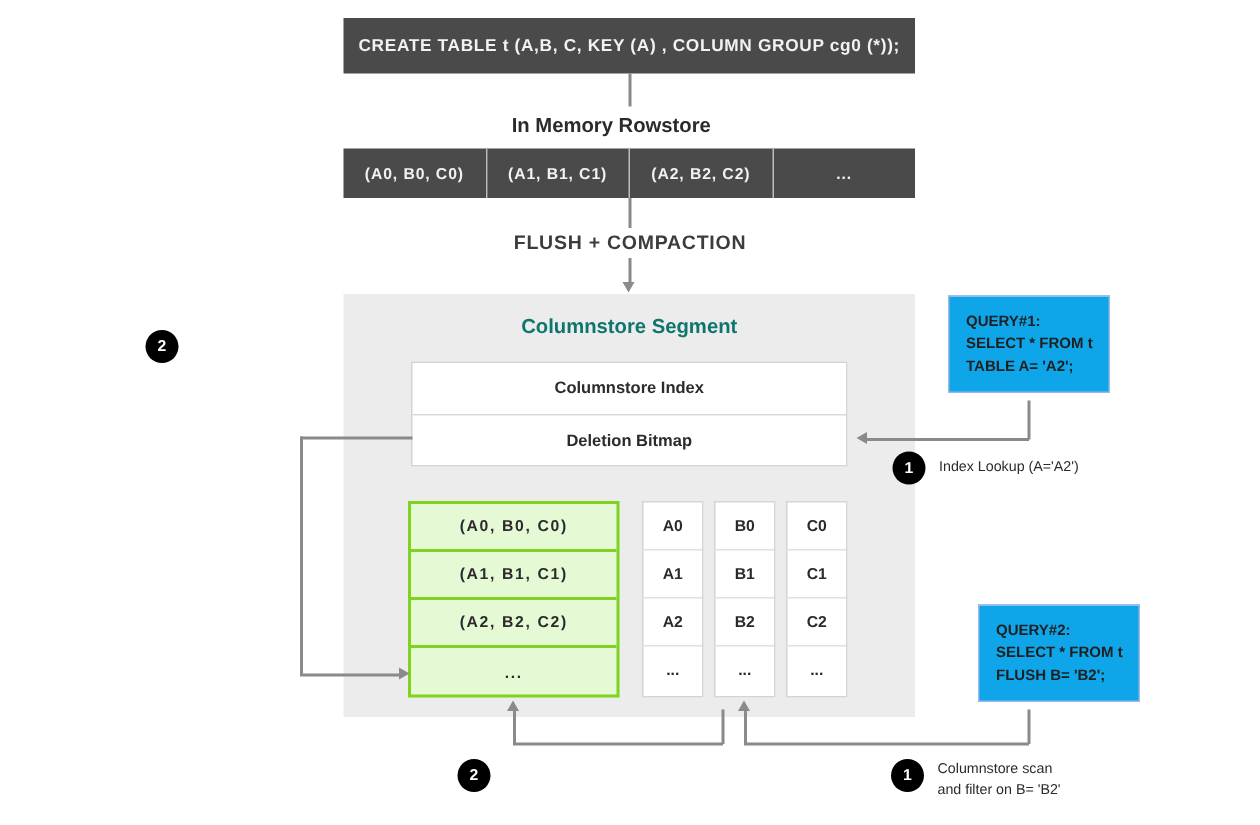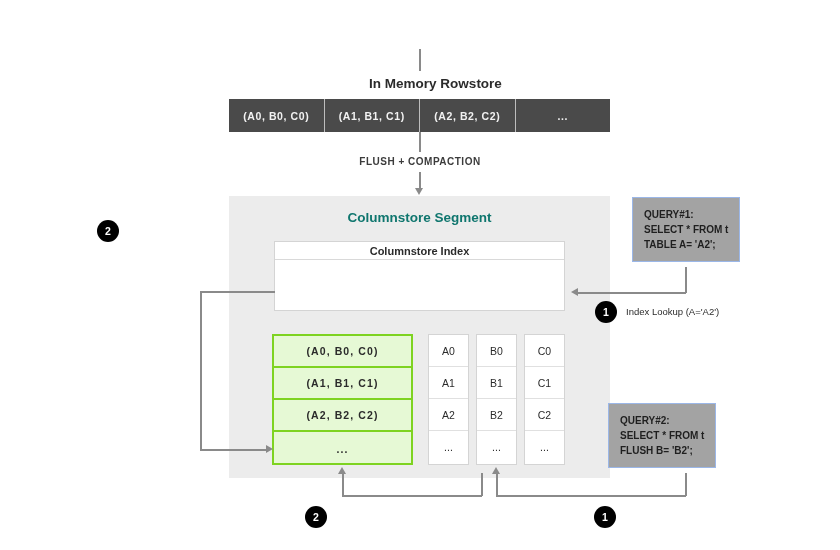--- a/index.html
+++ b/index.html
@@ -18,40 +18,40 @@
 
   
   .ddl{
     left:229px;top:12px;width:381px;height:37px;
     background:#4a4a4a;color:#f2f2f2;
     font-size:11.5px;font-weight:bold;letter-spacing:.45px;
   }
 
   
   .rowstore-title{
-    left:245px;top:74px;width:381px;height:18px;
+    left:217px;top:74px;width:381px;height:18px;
     font-size:13.5px;font-weight:bold;color:#2b2b2b;
   }
   .rowstore{
     left:229px;top:99px;width:381px;height:33px;
     display:flex;
   }
   .rowstore .cell{
     flex:1;background:#4a4a4a;color:#f2f2f2;
     border-right:1.5px solid #bdbdbd;
     font-size:10.5px;font-weight:bold;letter-spacing:.6px;
     display:flex;align-items:center;justify-content:center;
     box-sizing:border-box;
   }
   .rowstore .cell:last-child{border-right:none;}
 
   
   .flush{
     left:310px;top:154px;width:220px;height:15px;
-    font-size:10px;font-weight:bold;letter-spacing:.5px;color:#3c3c3c;
+    font-size:13px;font-weight:bold;letter-spacing:.5px;color:#3c3c3c;
   }
 
   
   .panel{
     left:229px;top:196px;width:381px;height:282px;
     background:#ececec;
   }
   .panel-title{
     left:229px;top:207px;width:381px;height:20px;
     font-size:13.5px;font-weight:bold;color:#0f766e;
@@ -59,21 +59,21 @@
 
   .idxbox{
     left:274px;top:241px;width:291px;height:70px;
     background:#ffffff;border:1px solid #d4d4d4;
   }
   .idxrow{
     height:34px;width:100%;
     font-size:11px;font-weight:bold;color:#2b2b2b;
     box-sizing:border-box;
   }
-  .idxrow.top{border-bottom:1px solid #d9d9d9;height:18px;}
+  .idxrow.top{border-bottom:1px solid #d9d9d9;height:35px;}
 
   
   .cg{
     left:272px;top:334px;width:141px;height:131px;
     background:#e6f9d5;border:2px solid #7ed321;
   }
   .cg .r{
     height:32px;border-bottom:2px solid #7ed321;
     font-size:10.5px;font-weight:bold;color:#2b2b2b;
     letter-spacing:1.1px;
@@ -82,38 +82,38 @@
   }
   .cg .r:last-child{border-bottom:none;height:33px;}
 
   
   .col{
     top:334px;width:41px;height:131px;
     background:#ffffff;border:1px solid #d4d4d4;
   }
   .col .r{
     height:32px;border-bottom:1px solid #e0e0e0;
-    font-size:10.5px;font-weight:normal;color:#2b2b2b;
+    font-size:10.5px;font-weight:bold;color:#2b2b2b;
     display:flex;align-items:center;justify-content:center;
     box-sizing:border-box;
   }
   .col .r:last-child{border-bottom:none;height:31px;}
   .colA{left:428px;}
   .colB{left:476px;}
   .colC{left:524px;}
 
   
   .query{
     width:108px;
-    background:#a3a3a3;border:1.5px solid #9bb7e8;
+    background:#0ea5e9;border:1.5px solid #9bb7e8;
     padding:9px 0 9px 11px;
     font-size:10px;font-weight:bold;line-height:15px;color:#1f1f1f;
   }
   .q1{left:632px;top:197px;}
-  .q2{left:608px;top:403px;}
+  .q2{left:652px;top:403px;}
   .query div{white-space:nowrap;}
 
   
   .badge{
     width:22px;height:22px;border-radius:50%;
     background:#000000;color:#ffffff;
     font-size:10.5px;font-weight:bold;
     display:flex;align-items:center;justify-content:center;
   }
   .note{
@@ -135,20 +135,21 @@
   .arr-down{border-left:4.5px solid transparent;border-right:4.5px solid transparent;border-top:7px solid #8a8a8a;}
   .arr-up{border-left:4.5px solid transparent;border-right:4.5px solid transparent;border-bottom:7px solid #8a8a8a;}
   .arr-left{border-top:4.5px solid transparent;border-bottom:4.5px solid transparent;border-right:7px solid #8a8a8a;}
   .arr-right{border-top:4.5px solid transparent;border-bottom:4.5px solid transparent;border-left:7px solid #8a8a8a;}
 </style>
 </head>
 <body>
 
 <div id="stage">
 
+  <div class="abs ddl center">CREATE TABLE  t (A,B, C, KEY (A) , COLUMN GROUP cg0 (*));</div>
 
   <div class="ln v abs" style="left:419px;top:49px;height:22px;"></div>
 
   <div class="abs rowstore-title center">In Memory Rowstore</div>
   <div class="abs rowstore">
     <div class="cell">(A0, B0, C0)</div>
     <div class="cell">(A1, B1, C1)</div>
     <div class="cell">(A2, B2, C2)</div>
     <div class="cell">...</div>
   </div>
@@ -156,20 +157,21 @@
   <div class="ln v abs" style="left:419px;top:132px;height:20px;"></div>
   <div class="abs flush center">FLUSH + COMPACTION</div>
   <div class="ln v abs" style="left:419px;top:172px;height:17px;"></div>
   <div class="arrow arr-down" style="left:415px;top:188px;"></div>
 
   <div class="abs panel"></div>
   <div class="abs panel-title center">Columnstore Segment</div>
 
   <div class="abs idxbox">
     <div class="idxrow top center">Columnstore Index</div>
+    <div class="idxrow center">Deletion Bitmap</div>
   </div>
 
   <div class="abs cg">
     <div class="r">(A0, B0, C0)</div>
     <div class="r">(A1, B1, C1)</div>
     <div class="r">(A2, B2, C2)</div>
     <div class="r">...</div>
   </div>
 
   <div class="abs col colA">
@@ -230,15 +232,17 @@
     <div class="badge">1</div>
     <div class="note">Index Lookup (A='A2')</div>
   </div>
 
   <div class="abs ann ann-bot2">
     <div class="badge">2</div>
   </div>
 
   <div class="abs ann ann-bot1">
     <div class="badge">1</div>
+    <div class="note">Columnstore scan
+and filter on B= 'B2'</div>
   </div>
 
 </div>
 
 </body></html>

